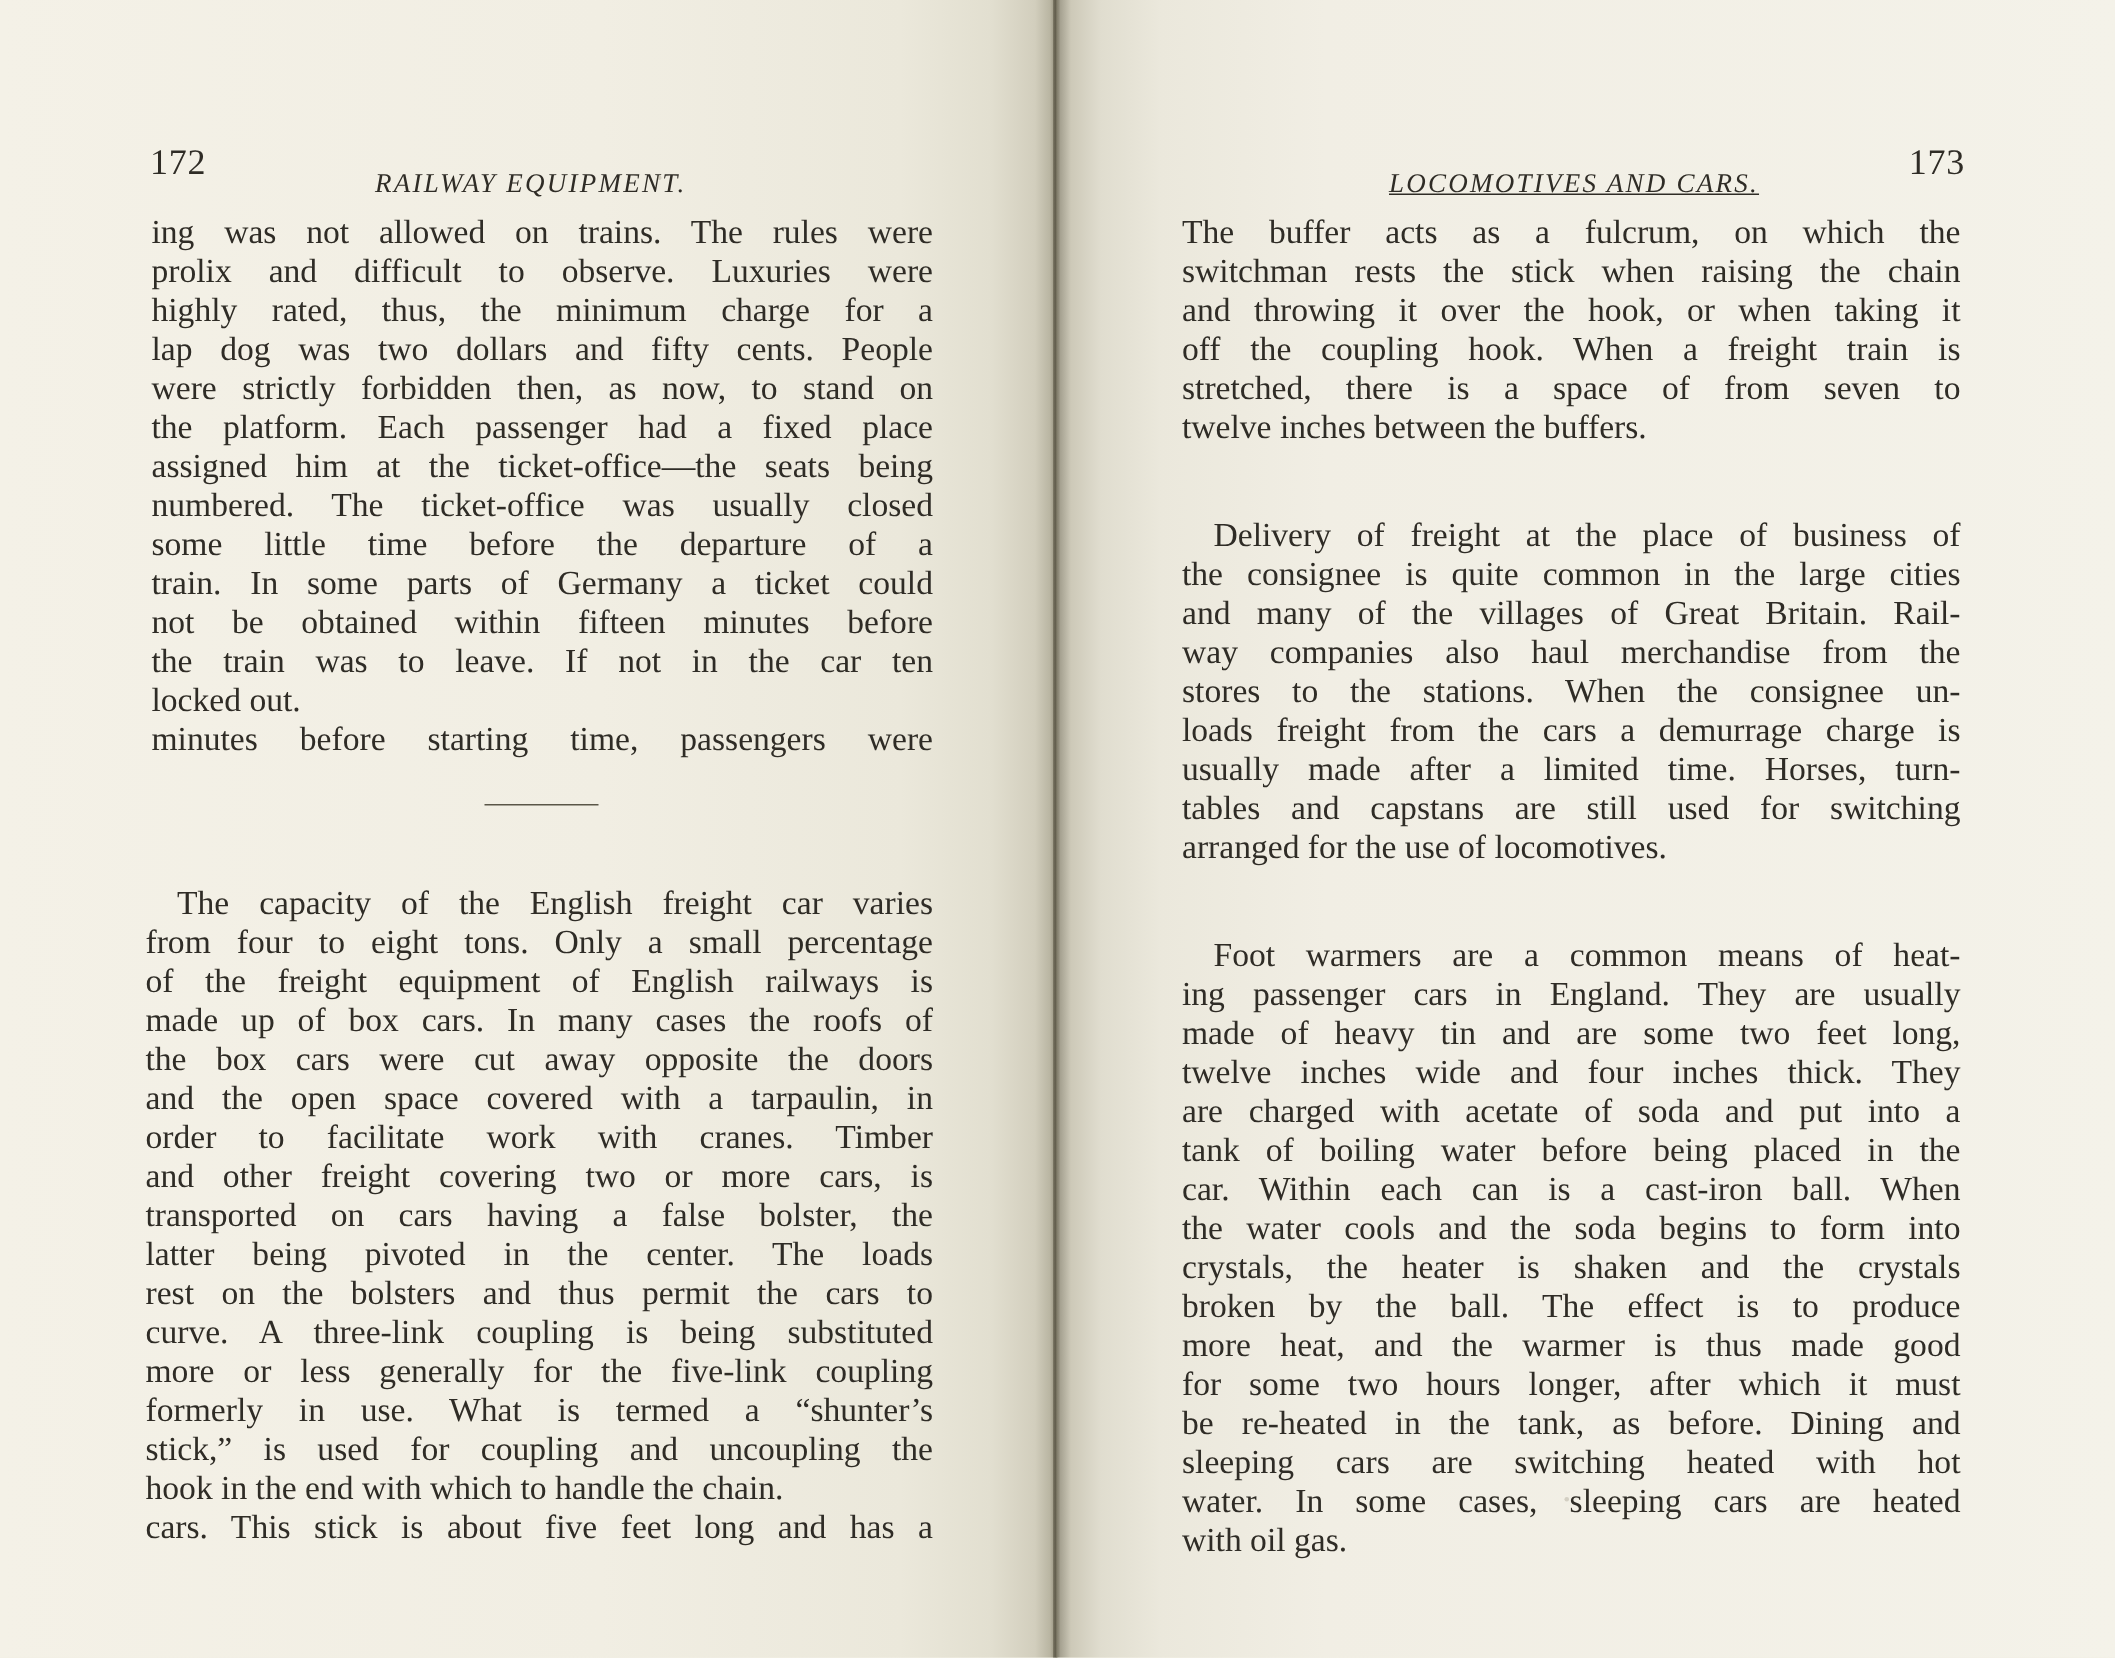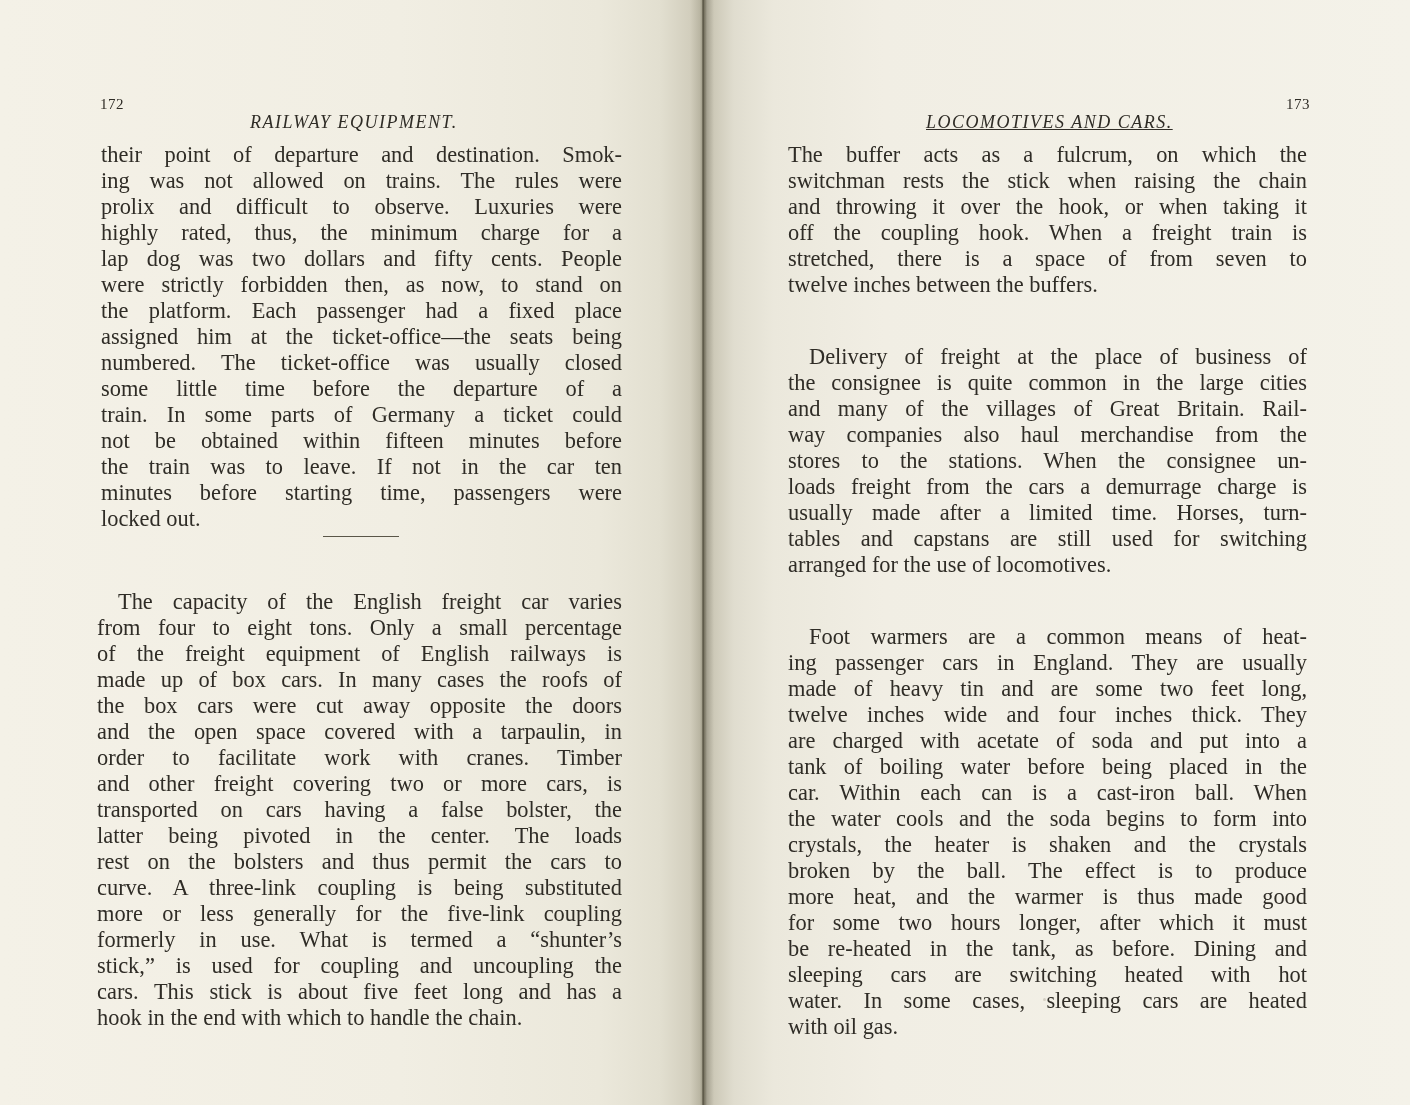--- a/index.html
+++ b/index.html
@@ -26,21 +26,21 @@
     }
     .spine-line {
       position: absolute; left: 702px; top: 0; width: 3px; height: 1105px;
       background: linear-gradient(to right, #7e7a67, #5f5b4b, #8a8672);
     }
     .header {
       position: absolute; top: 96px; height: 24px;
       font-family: "Liberation Serif", serif;
       font-size: 17px; letter-spacing: 0.5px;
     }
-    .header .folio { position: absolute; top: 0; font-size: 15px; }
+    .header .folio { position: absolute; top: 0; font-size: 24px; }
     .header .running {
       position: absolute; top: 16px; font-style: italic; letter-spacing: 1.5px;
       font-size: 18px; white-space: nowrap;
     }
     .left-header { left: 100px; width: 522px; }
     .left-header .folio { left: 0; }
     .left-header .running { left: 150px; }
     .right-header { left: 788px; width: 522px; }
     .right-header .folio { right: 0; }
     .right-header .running { left: 138px; text-decoration: underline; }
@@ -79,57 +79,56 @@
     <span class="folio">172</span>
     <span class="running">RAILWAY EQUIPMENT.</span>
   </div>
 
   <div class="header right-header">
     <span class="running">LOCOMOTIVES AND CARS.</span>
     <span class="folio">173</span>
   </div>
 
   <div class="textblock left-text" id="lp0">
-      <span class="line">their point of departure and destination.  Smok-</span>
       <span class="line">ing was not allowed on trains.  The rules were</span>
       <span class="line">prolix and difficult to observe.  Luxuries were</span>
       <span class="line">highly rated, thus, the minimum charge for a</span>
       <span class="line">lap dog was two dollars and fifty cents.  People</span>
       <span class="line">were strictly forbidden then, as now, to stand on</span>
       <span class="line">the platform.  Each passenger had a fixed place</span>
       <span class="line">assigned him at the ticket-office—the seats being</span>
       <span class="line">numbered.  The ticket-office was usually closed</span>
       <span class="line">some little time before the departure of a</span>
       <span class="line">train.  In some parts of Germany a ticket could</span>
       <span class="line">not be obtained within fifteen minutes before</span>
       <span class="line">the train was to leave.  If not in the car ten</span>
+      <span class="line last">locked out.</span>
       <span class="line">minutes before starting time, passengers were</span>
-      <span class="line last">locked out.</span>
     </div>
 
   <div class="rule"></div>
 
   <div class="textblock para-left-2" id="lp1">
       <span class="line indent">The capacity of the English freight car varies</span>
       <span class="line">from four to eight tons.  Only a small percentage</span>
       <span class="line">of the freight equipment of English railways is</span>
       <span class="line">made up of box cars.  In many cases the roofs of</span>
       <span class="line">the box cars were cut away opposite the doors</span>
       <span class="line">and the open space covered with a tarpaulin, in</span>
       <span class="line">order to facilitate work with cranes.  Timber</span>
       <span class="line">and other freight covering two or more cars, is</span>
       <span class="line">transported on cars having a false bolster, the</span>
       <span class="line">latter being pivoted in the center.  The loads</span>
       <span class="line">rest on the bolsters and thus permit the cars to</span>
       <span class="line">curve.  A three-link coupling is being substituted</span>
       <span class="line">more or less generally for the five-link coupling</span>
       <span class="line">formerly in use.  What is termed a “shunter’s</span>
       <span class="line">stick,” is used for coupling and uncoupling the</span>
+      <span class="line last">hook in the end with which to handle the chain.</span>
       <span class="line">cars.  This stick is about five feet long and has a</span>
-      <span class="line last">hook in the end with which to handle the chain.</span>
     </div>
 
   <div class="textblock right-text" id="rp">
       <span class="line">The buffer acts as a fulcrum, on which the</span>
       <span class="line">switchman rests the stick when raising the chain</span>
       <span class="line">and throwing it over the hook, or when taking it</span>
       <span class="line">off the coupling hook.  When a freight train is</span>
       <span class="line">stretched, there is a space of from seven to</span>
       <span class="line last">twelve inches between the buffers.</span>
       <span class="line indent">Delivery of freight at the place of business of</span>

